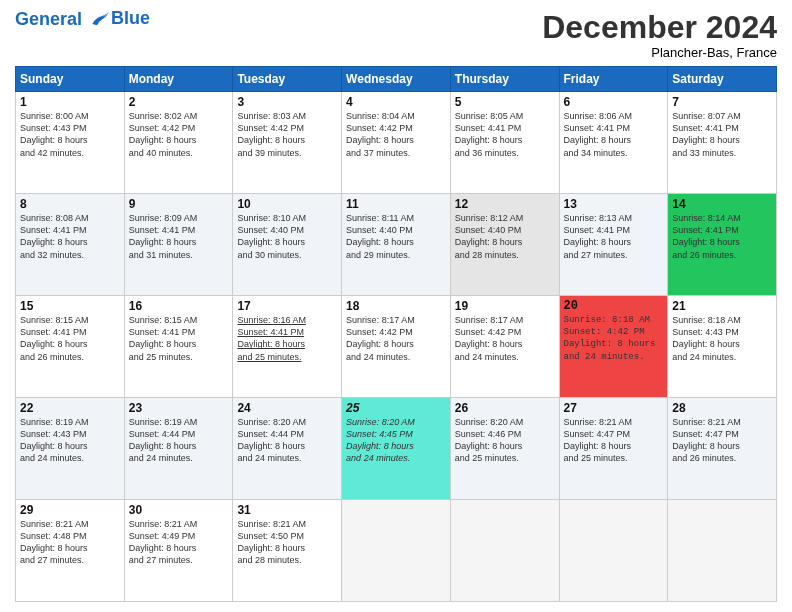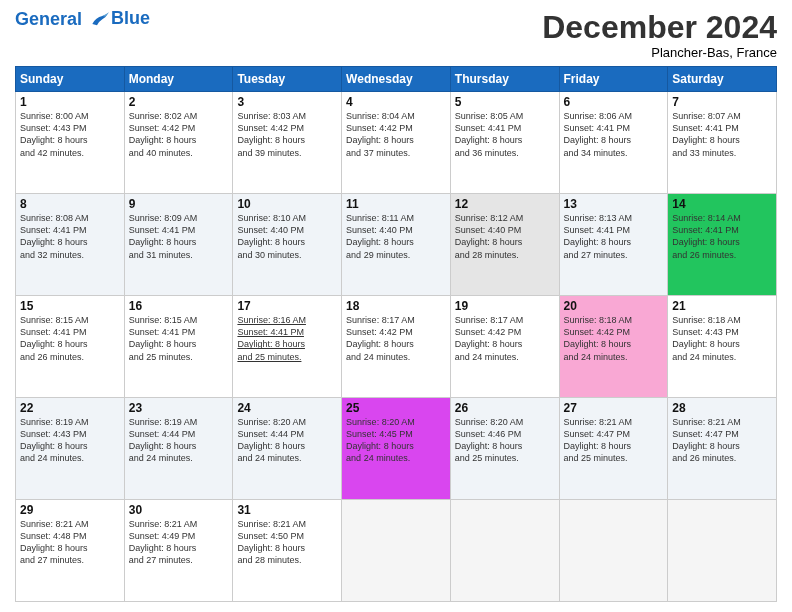--- a/index.html
+++ b/index.html
@@ -263,21 +263,21 @@
 Daylight: 8 hours
 and 24 minutes.</div>
           </td>
           <td style="background: rgb(255, 255, 255);">
             <span class="day-num">19</span>
             <div class="cell-text" style="white-space: pre-line;">Sunrise: 8:17 AM
 Sunset: 4:42 PM
 Daylight: 8 hours
 and 24 minutes.</div>
           </td>
-          <td style="background: #f9a8d4;">
+          <td style="background: #ef4444; font-family: Liberation Mono, monospace;">
             <span class="day-num">20</span>
             <div class="cell-text" style="white-space: pre-line;">Sunrise: 8:18 AM
 Sunset: 4:42 PM
 Daylight: 8 hours
 and 24 minutes.</div>
           </td>
           <td style="background: rgb(255, 255, 255);">
             <span class="day-num">21</span>
             <div class="cell-text" style="white-space: pre-line;">Sunrise: 8:18 AM
 Sunset: 4:43 PM
@@ -300,21 +300,21 @@
 Daylight: 8 hours
 and 24 minutes.</div>
           </td>
           <td style="background: rgb(240, 244, 248);">
             <span class="day-num">24</span>
             <div class="cell-text" style="white-space: pre-line;">Sunrise: 8:20 AM
 Sunset: 4:44 PM
 Daylight: 8 hours
 and 24 minutes.</div>
           </td>
-          <td style="background: #d946ef;">
+          <td style="background: #5eead4; font-style: italic;">
             <span class="day-num">25</span>
             <div class="cell-text" style="white-space: pre-line;">Sunrise: 8:20 AM
 Sunset: 4:45 PM
 Daylight: 8 hours
 and 24 minutes.</div>
           </td>
           <td style="background: rgb(240, 244, 248);">
             <span class="day-num">26</span>
             <div class="cell-text" style="white-space: pre-line;">Sunrise: 8:20 AM
 Sunset: 4:46 PM

